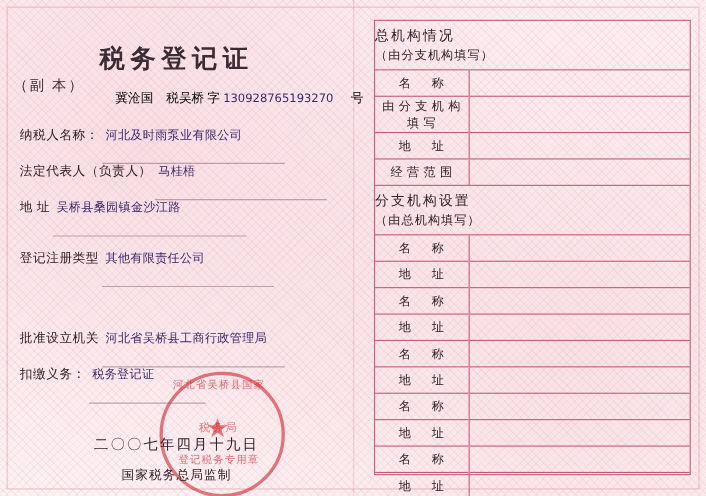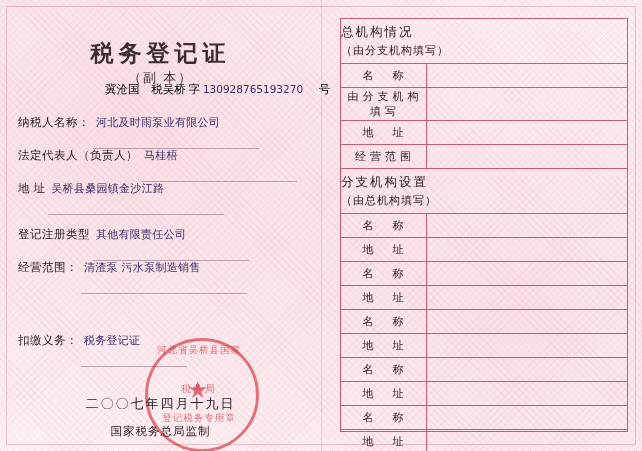--- a/index.html
+++ b/index.html
@@ -71,24 +71,24 @@
     top: 18px;
     width: 321px;
     text-align: center;
     font-size: 23px;
     font-weight: bold;
     letter-spacing: 5px;
     color: #3b2b33;
   }
   .doc-subtitle {
     position: absolute;
-    left: 0;
+    left: 12px;
     top: 49px;
     width: 321px;
-    text-align: center;
+    text-align: left;
     font-size: 13px;
     color: #3b2b33;
     letter-spacing: 2px;
   }
 
   .field-row {
     position: absolute;
     left: 18px;
     width: 290px;
     font-size: 11.5px;
@@ -294,25 +294,25 @@
     <div class="field-row" style="top:161px">
       <span class="field-label">地      址</span>
       <span class="field-value underline" style="min-width:170px">吴桥县桑园镇金沙江路</span>
     </div>
 
     <div class="field-row" style="top:207px">
       <span class="field-label">登记注册类型</span>
       <span class="field-value underline" style="min-width:150px">其他有限责任公司</span>
     </div>
 
-    <div class="field-row" style="top:240px">
-      <span class="field-label">经营范围：</span>
-      <span class="field-value underline" style="min-width:160px">清渣泵   污水泵制造销售</span>
-    </div>
-
+
+    <div class="field-row" style="top:280px">
+      <span class="field-label">批准设立机关</span>
+      <span class="field-value underline" style="min-width:160px">河北省吴桥县工商行政管理局</span>
+    </div>
 
     <div class="field-row" style="top:313px">
       <span class="field-label">扣缴义务：</span>
       <span class="field-value underline" style="min-width:100px">税务登记证</span>
     </div>
 
     <div class="seal-area">
       <div class="seal-circle"></div>
       <div class="seal-top-text">河北省吴桥县国家</div>
       <div class="seal-star">★</div>

